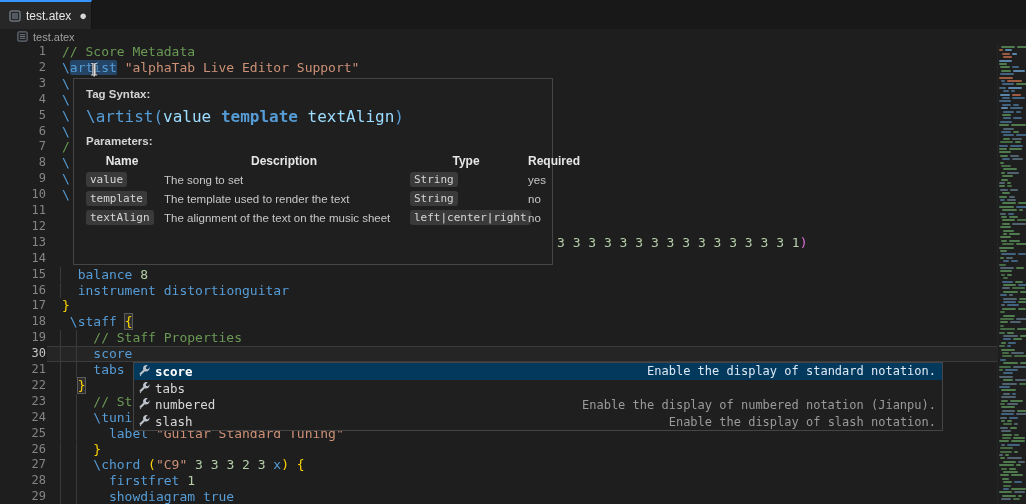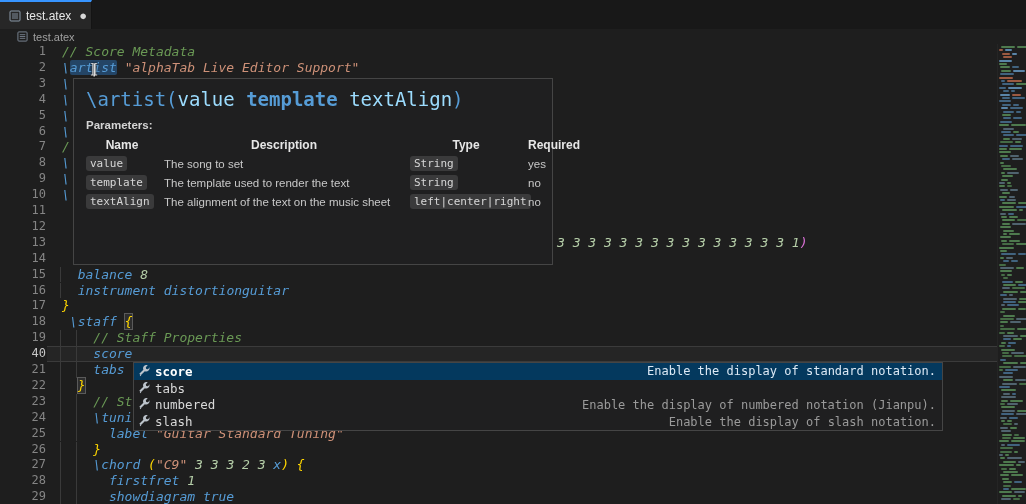--- a/index.html
+++ b/index.html
@@ -15,35 +15,35 @@
   
   .breadcrumb{position:absolute;left:0;top:29px;width:1026px;height:15px;background:#1e1e1e;
               display:flex;align-items:center;padding-left:17px;box-sizing:border-box;}
   .breadcrumb .fico{margin-right:5px;display:flex;}
   .breadcrumb .blabel{color:#a0a0a0;font-size:11px;}
   
   .line{position:absolute;height:15.9px;line-height:15.9px;white-space:pre;
         font-family:"DejaVu Sans Mono","Liberation Mono",monospace;font-size:13px;}
   .gut{position:absolute;left:0;top:0;width:46px;text-align:right;color:#858585;font-size:12px;}
   .gut.cur{color:#c6c6c6;}
-  .lc{position:absolute;top:0;font-style:italic;}
+  .lc{position:absolute;top:0;}
   .guide{position:absolute;top:0;width:1px;height:15.9px;background:#3a3a3a;}
   .tok-pl{color:#d4d4d4}.tok-cm{color:#6a9955}.tok-kw{color:#569cd6}.tok-str{color:#ce9178}
   .tok-num{color:#b5cea8}.tok-br1{color:#ffd700}.tok-br2{color:#da70d6}
   .tok-kwhl{color:#569cd6;background:rgba(38,79,120,.8);border-radius:2px;}
   .tok-br1m{color:#ffd700;outline:1px solid rgba(130,130,130,.6);background:rgba(120,120,120,.18);}
   .curline{position:absolute;left:47px;width:950px;height:15.9px;box-sizing:border-box;
            background:rgba(255,255,255,.035);border-top:1px solid rgba(255,255,255,.10);
            border-bottom:1px solid rgba(255,255,255,.10);}
   
   .hover{position:absolute;left:73px;top:78px;width:480px;height:187px;background:#1f1f20;
          border:1px solid #454545;box-sizing:border-box;padding:9px 12px 6px 12px;z-index:5;color:#cccccc;}
   .hover h1{margin:0 0 10px 0;font-size:15.5px;color:#e9e9e9;font-weight:bold;}
   .hover .lbl{font-size:11.5px;font-weight:bold;color:#d4d4d4;margin:0 0 7px 0;}
-  .hover .syntax{font-family:"DejaVu Sans Mono","Liberation Mono",monospace;font-size:19px;margin:0 0 9px 0;white-space:pre;}
+  .hover .syntax{font-family:"DejaVu Sans Mono","Liberation Mono",monospace;font-size:16px;margin:0 0 9px 0;white-space:pre;}
   .syn-t1{color:#569cd6}.syn-t2{color:#9cdcfe}.syn-t3{color:#569cd6;font-weight:bold}
   .ptable{display:grid;grid-template-columns:72px 240px 112px 46px;column-gap:6px;row-gap:4px;
           font-size:11.5px;align-items:center;}
   .ptable .hdr{font-weight:bold;color:#e6e6e6;text-align:center;font-size:12px;}
   .chip{font-family:"DejaVu Sans Mono","Liberation Mono",monospace;font-size:11px;color:#d7d7d7;
         background:rgba(255,255,255,.12);border-radius:3px;padding:1px 4px;display:inline-block;}
   .pdesc,.preq{color:#c8c8c8;}
   
   .suggest{position:absolute;left:133px;top:362px;width:810px;background:#1f1f20;border:1px solid #454545;
            box-sizing:border-box;z-index:6;font-family:"DejaVu Sans Mono","Liberation Mono",monospace;}
@@ -103,21 +103,21 @@
       <div class="line" style="top: 203px; left: 0px; width: 1026px;"><span class="gut">11</span><span class="lc" style="left: 62px;"></span></div>
       <div class="line" style="top: 218.9px; left: 0px; width: 1026px;"><span class="gut">12</span><span class="lc" style="left: 62px;"></span></div>
       <div class="line" style="top: 234.8px; left: 0px; width: 1026px;"><span class="gut">13</span><span class="lc" style="left: 557px;"><span class="tok-num">3 3 3 3 3 3 3 3 3 3 3 3 3 3 3 1</span><span class="tok-br2">)</span></span></div>
       <div class="line" style="top: 250.7px; left: 0px; width: 1026px;"><span class="gut">14</span><span class="lc" style="left: 62px;"></span></div>
       <div class="line" style="top: 266.6px; left: 0px; width: 1026px;"><div class="guide" style="left: 60px;"></div><span class="gut">15</span><span class="lc" style="left: 62px;"><span class="tok-pl">  </span><span class="tok-kw">balance</span><span class="tok-pl"> </span><span class="tok-num">8</span></span></div>
       <div class="line" style="top: 282.5px; left: 0px; width: 1026px;"><div class="guide" style="left: 60px;"></div><span class="gut">16</span><span class="lc" style="left: 62px;"><span class="tok-pl">  </span><span class="tok-kw">instrument</span><span class="tok-pl"> </span><span class="tok-kw">distortionguitar</span></span></div>
       <div class="line" style="top: 298.4px; left: 0px; width: 1026px;"><span class="gut">17</span><span class="lc" style="left: 62px;"><span class="tok-br1">}</span></span></div>
       <div class="line" style="top: 314.3px; left: 0px; width: 1026px;"><span class="gut">18</span><span class="lc" style="left: 62px;"><span class="tok-pl"> </span><span class="tok-kw">\staff</span><span class="tok-pl"> </span><span class="tok-br1m">{</span></span></div>
       <div class="line" style="top: 330.2px; left: 0px; width: 1026px;"><div class="guide" style="left: 60px;"></div><div class="guide" style="left: 76px;"></div><span class="gut">19</span><span class="lc" style="left: 62px;"><span class="tok-pl">    </span><span class="tok-cm">// Staff Properties</span></span></div>
       <div class="curline" style="top: 346.1px;"></div>
-      <div class="line" style="top: 346.1px; left: 0px; width: 1026px;"><div class="guide" style="left: 60px;"></div><div class="guide" style="left: 76px;"></div><span class="gut cur">40</span><span class="lc" style="left: 62px;"><span class="tok-pl">    </span><span class="tok-kw">score</span></span></div>
+      <div class="line" style="top: 346.1px; left: 0px; width: 1026px;"><div class="guide" style="left: 60px;"></div><div class="guide" style="left: 76px;"></div><span class="gut cur">30</span><span class="lc" style="left: 62px;"><span class="tok-pl">    </span><span class="tok-kw">score</span></span></div>
       <div class="line" style="top: 362px; left: 0px; width: 1026px;"><div class="guide" style="left: 60px;"></div><div class="guide" style="left: 76px;"></div><span class="gut">21</span><span class="lc" style="left: 62px;"><span class="tok-pl">    </span><span class="tok-kw">tabs</span></span></div>
       <div class="line" style="top: 377.9px; left: 0px; width: 1026px;"><div class="guide" style="left: 60px;"></div><span class="gut">22</span><span class="lc" style="left: 62px;"><span class="tok-pl">  </span><span class="tok-br1m">}</span></span></div>
       <div class="line" style="top: 393.8px; left: 0px; width: 1026px;"><div class="guide" style="left: 60px;"></div><div class="guide" style="left: 76px;"></div><span class="gut">23</span><span class="lc" style="left: 62px;"><span class="tok-pl">    </span><span class="tok-cm">// Sta</span></span></div>
       <div class="line" style="top: 409.7px; left: 0px; width: 1026px;"><div class="guide" style="left: 60px;"></div><div class="guide" style="left: 76px;"></div><span class="gut">24</span><span class="lc" style="left: 62px;"><span class="tok-pl">    </span><span class="tok-kw">\tunin</span></span></div>
       <div class="line" style="top: 425.6px; left: 0px; width: 1026px;"><div class="guide" style="left: 60px;"></div><div class="guide" style="left: 76px;"></div><span class="gut">25</span><span class="lc" style="left: 62px;"><span class="tok-pl">      </span><span class="tok-kw">label</span><span class="tok-pl"> </span><span class="tok-str">"Guitar Standard Tuning"</span></span></div>
       <div class="line" style="top: 441.5px; left: 0px; width: 1026px;"><div class="guide" style="left: 60px;"></div><div class="guide" style="left: 76px;"></div><span class="gut">26</span><span class="lc" style="left: 62px;"><span class="tok-pl">    </span><span class="tok-br1">}</span></span></div>
       <div class="line" style="top: 457.4px; left: 0px; width: 1026px;"><div class="guide" style="left: 60px;"></div><div class="guide" style="left: 76px;"></div><span class="gut">27</span><span class="lc" style="left: 62px;"><span class="tok-pl">    </span><span class="tok-kw">\chord</span><span class="tok-pl"> </span><span class="tok-br1">(</span><span class="tok-str">"C9"</span><span class="tok-pl"> </span><span class="tok-num">3 3 3 2 3</span><span class="tok-pl"> </span><span class="tok-kw">x</span><span class="tok-br1">)</span><span class="tok-pl"> </span><span class="tok-br1">{</span></span></div>
       <div class="line" style="top: 473.3px; left: 0px; width: 1026px;"><div class="guide" style="left: 60px;"></div><div class="guide" style="left: 76px;"></div><span class="gut">28</span><span class="lc" style="left: 62px;"><span class="tok-pl">      </span><span class="tok-kw">firstfret</span><span class="tok-pl"> </span><span class="tok-num">1</span></span></div>
       <div class="line" style="top: 489.2px; left: 0px; width: 1026px;"><div class="guide" style="left: 60px;"></div><div class="guide" style="left: 76px;"></div><span class="gut">29</span><span class="lc" style="left: 62px;"><span class="tok-pl">      </span><span class="tok-kw">showdiagram</span><span class="tok-pl"> </span><span class="tok-kw">true</span></span></div>
     </div>
@@ -347,20 +347,21 @@
       <div class="mrow" style="left: 13px; top: 444px; width: 15px; background: rgb(78, 122, 78);"></div>
       <div class="mrow" style="left: 1px; top: 447.4px; width: 13px; background: rgb(78, 122, 78);"></div>
       <div class="mrow" style="left: 16px; top: 447.4px; width: 11px; background: rgb(80, 99, 111);"></div>
       <div class="mrow" style="left: 4px; top: 450.8px; width: 14px; background: rgb(78, 122, 78);"></div>
       <div class="mrow" style="left: 20px; top: 450.8px; width: 4px; background: rgb(78, 122, 78);"></div>
       <div class="mrow" style="left: 3px; top: 454.2px; width: 10px; background: rgb(80, 99, 111);"></div>
       <div class="mrow" style="left: 15px; top: 454.2px; width: 7px; background: rgb(69, 107, 69);"></div>
     </div>
 
   <div class="hover">
+    <div class="lbl">Tag Syntax:</div>
     <div class="syntax" id="hover-syntax"><span class="syn-t1">\artist(</span><span class="syn-t2">value</span><span class="syn-t2"> </span><span class="syn-t3">template</span><span class="syn-t2"> </span><span class="syn-t2">textAlign</span><span class="syn-t1">)</span></div>
     <div class="lbl">Parameters:</div>
     <div class="ptable" id="ptable">
         <div class="hdr">Name</div>
         <div class="hdr">Description</div>
         <div class="hdr">Type</div>
         <div class="hdr">Required</div>
         <div class="pname"><span class="chip">value</span></div>
         <div class="pdesc">The song to set</div>
         <div class="ptype"><span class="chip">String</span></div>

